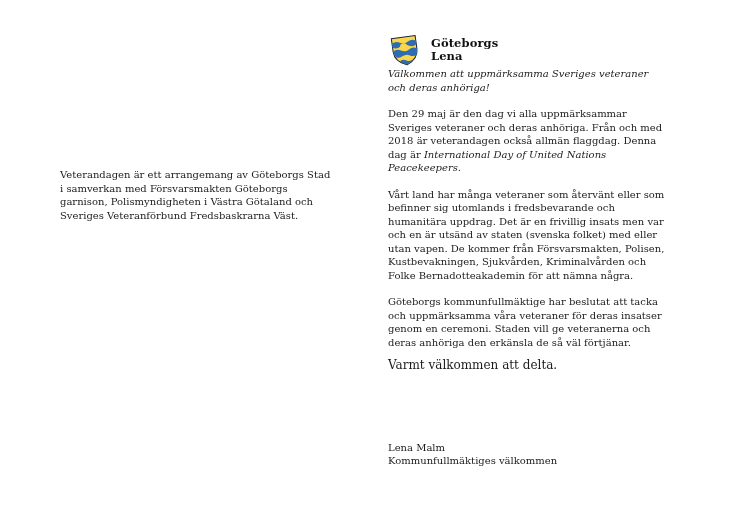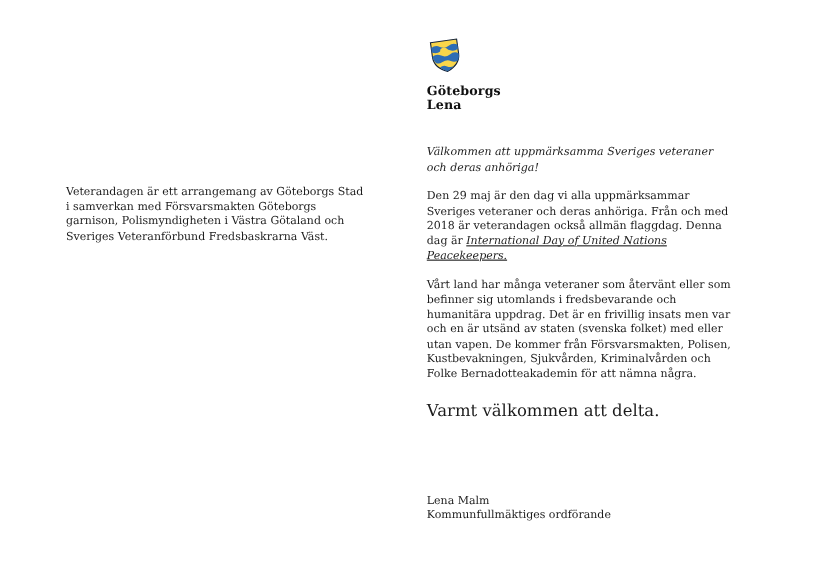--- a/index.html
+++ b/index.html
@@ -24,54 +24,51 @@
     line-height: 13.5px;
   }
   .right-col {
     position: absolute;
     left: 388px;
     top: 33px;
     width: 278px;
   }
   .logo {
     display: flex;
-    align-items: flex-start;
+    align-items: center;
     gap: 9px;
-    flex-direction: column;
   }
   .logo-icon {
     width: 34px;
     height: 34px;
     flex: 0 0 auto;
   }
   .logo-text {
     font-weight: bold;
     font-size: 11.5px;
     line-height: 13px;
     color: #111111;
     letter-spacing: 0.1px;
   }
   .intro {
-    margin-top: 30px;
     font-style: italic;
     font-size: 10px;
     line-height: 13.5px;
   }
   .para {
     margin-top: 13px;
     font-size: 10px;
     line-height: 13.5px;
   }
   .para .em {
     font-style: italic;
-    text-decoration: underline;
   }
   .closing {
-    margin-top: 20px;
-    font-size: 15px;
+    margin-top: 10px;
+    font-size: 12px;
     line-height: 13.5px;
   }
   .signature {
     margin-top: 68px;
     font-size: 10px;
     line-height: 13.5px;
   }
   .signature div { margin: 0; }
 </style>
 </head>
@@ -100,23 +97,24 @@
         <div>Lena</div>
       </span>
     </div>
 
     <div class="intro">Välkommen att uppmärksamma Sveriges veteraner och deras anhöriga!</div>
 
     <div class="para"><span>Den 29 maj är den dag vi alla uppmärksammar Sveriges veteraner och deras anhöriga. Från och med 2018 är veterandagen också allmän flaggdag. Denna dag är </span><span class="em">International Day of United Nations Peacekeepers.</span></div>
 
     <div class="para">Vårt land har många veteraner som återvänt eller som befinner sig utomlands i fredsbevarande och humanitära uppdrag. Det är en frivillig insats men var och en är utsänd av staten (svenska folket) med eller utan vapen. De kommer från Försvarsmakten, Polisen, Kustbevakningen, Sjukvården, Kriminalvården och Folke Bernadotteakademin för att nämna några.</div>
 
+    <div class="para">Göteborgs kommunfullmäktige har beslutat att tacka och uppmärksamma våra veteraner för deras insatser genom en ceremoni. Staden vill ge veteranerna och deras anhöriga den erkänsla de så väl förtjänar.</div>
 
     <div class="closing">Varmt välkommen att delta.</div>
 
     <div class="signature">
       <div>Lena Malm</div>
-      <div>Kommunfullmäktiges ordförande</div>
+      <div>Kommunfullmäktiges välkommen</div>
     </div>
 
   </div>
 
 </div>
 
 </body></html>

